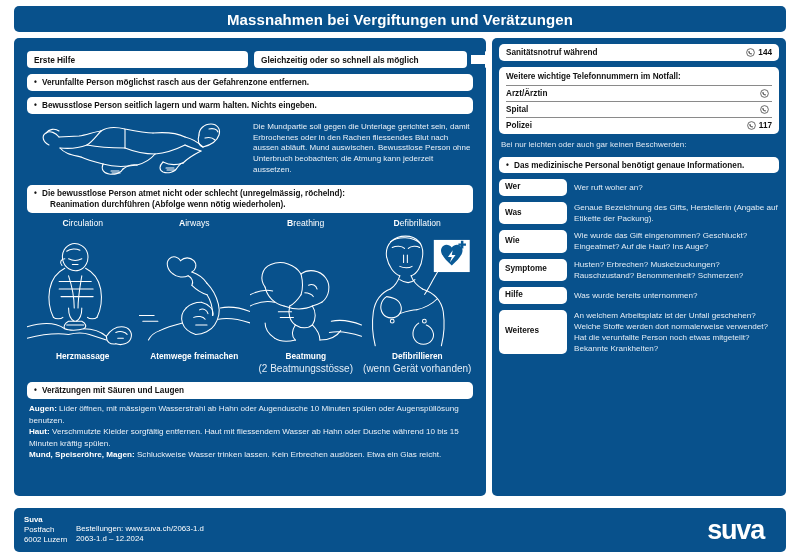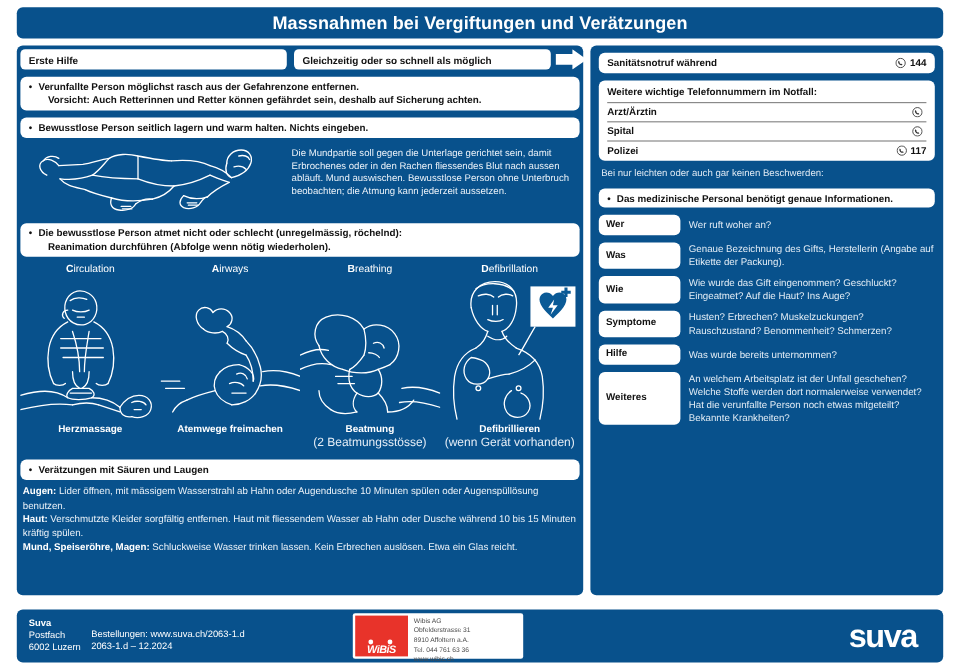--- a/index.html
+++ b/index.html
@@ -35,21 +35,21 @@
     display: flex;
     gap: 6px;
     margin: 0 6px;
     height: 458px;
   }
   .panel {
     background: #08518c;
     border-radius: 5px;
     position: relative;
   }
-  .panel-left  { width: 472px; padding: 3px; }
+  .panel-left  { width: 472px; padding: 13px; }
   .panel-right { width: 304px; padding: 6px 7px; }
 
   
   .wbox {
     background: #ffffff;
     border-radius: 5px;
     padding: 3px 7px;
     color: #111111;
     font-size: 8.2px;
     font-weight: bold;
@@ -214,21 +214,20 @@
             <path d="M0 4 H14 V0 L26 8.5 L14 17 V13 H0 Z" fill="#ffffff"></path>
           </svg>
         </div>
       </div>
 
       <div class="wbox bullet-box">
         <div class="bullet-line">
           <span class="dot">•</span>
           <span class="txt">
             <span>Verunfallte Person möglichst rasch aus der Gefahrenzone entfernen.</span>
-            <span class="indent">Vorsicht: Auch Retterinnen und Retter können gefährdet sein, deshalb auf Sicherung achten.</span>
           </span>
         </div>
       </div>
 
       <div class="wbox bullet-box">
         <div class="bullet-line">
           <span class="dot">•</span>
           <span class="txt">Bewusstlose Person seitlich lagern und warm halten. Nichts eingeben.</span>
         </div>
       </div>
@@ -538,31 +537,17 @@
         <div>Postfach</div>
         <div>6002 Luzern</div>
       </div>
       <div class="col2">
         <div style="height:9px;">&nbsp;</div>
         <div>Bestellungen: www.suva.ch/2063-1.d</div>
         <div>2063-1.d – 12.2024</div>
       </div>
     </div>
 
-    <div class="wibis-card">
-      <div class="wibis-logo">
-        <span class="dot-a"></span>
-        <span class="dot-b"></span>
-        <span class="wname">WiBiS</span>
-      </div>
-      <div class="wibis-addr">
-        <div>Wibis AG</div>
-        <div>Obfelderstrasse 31</div>
-        <div>8910 Affoltern a.A.</div>
-        <div>Tel. 044 761 63 36</div>
-        <div>www.wibis.ch</div>
-      </div>
-    </div>
 
     <div class="suva-word">suva</div>
   </div>
 
 </div>
 
 </body></html>

